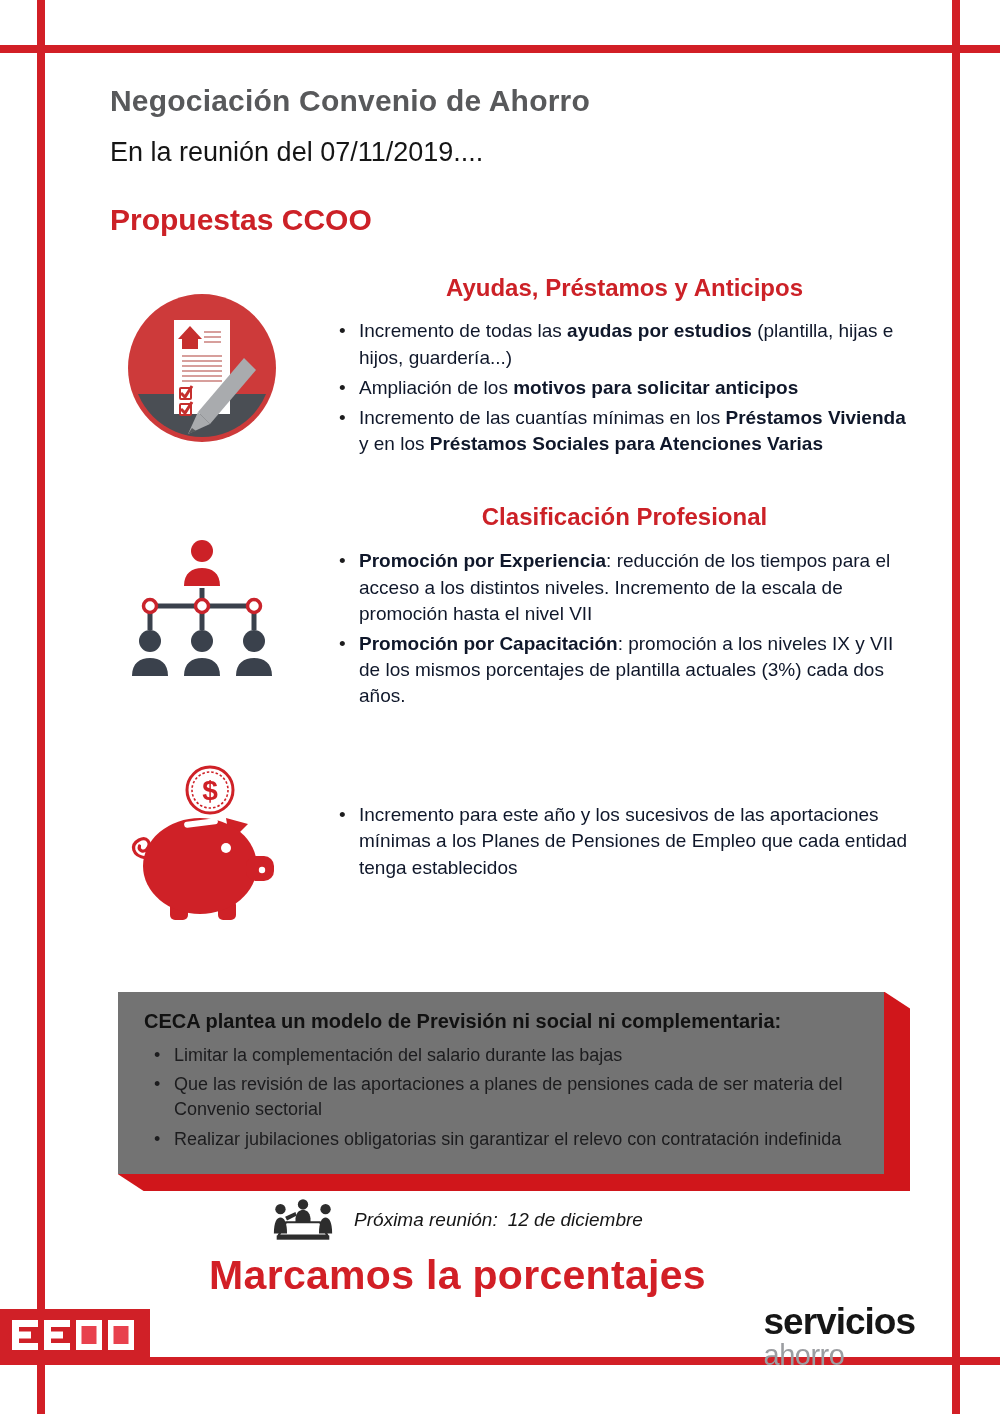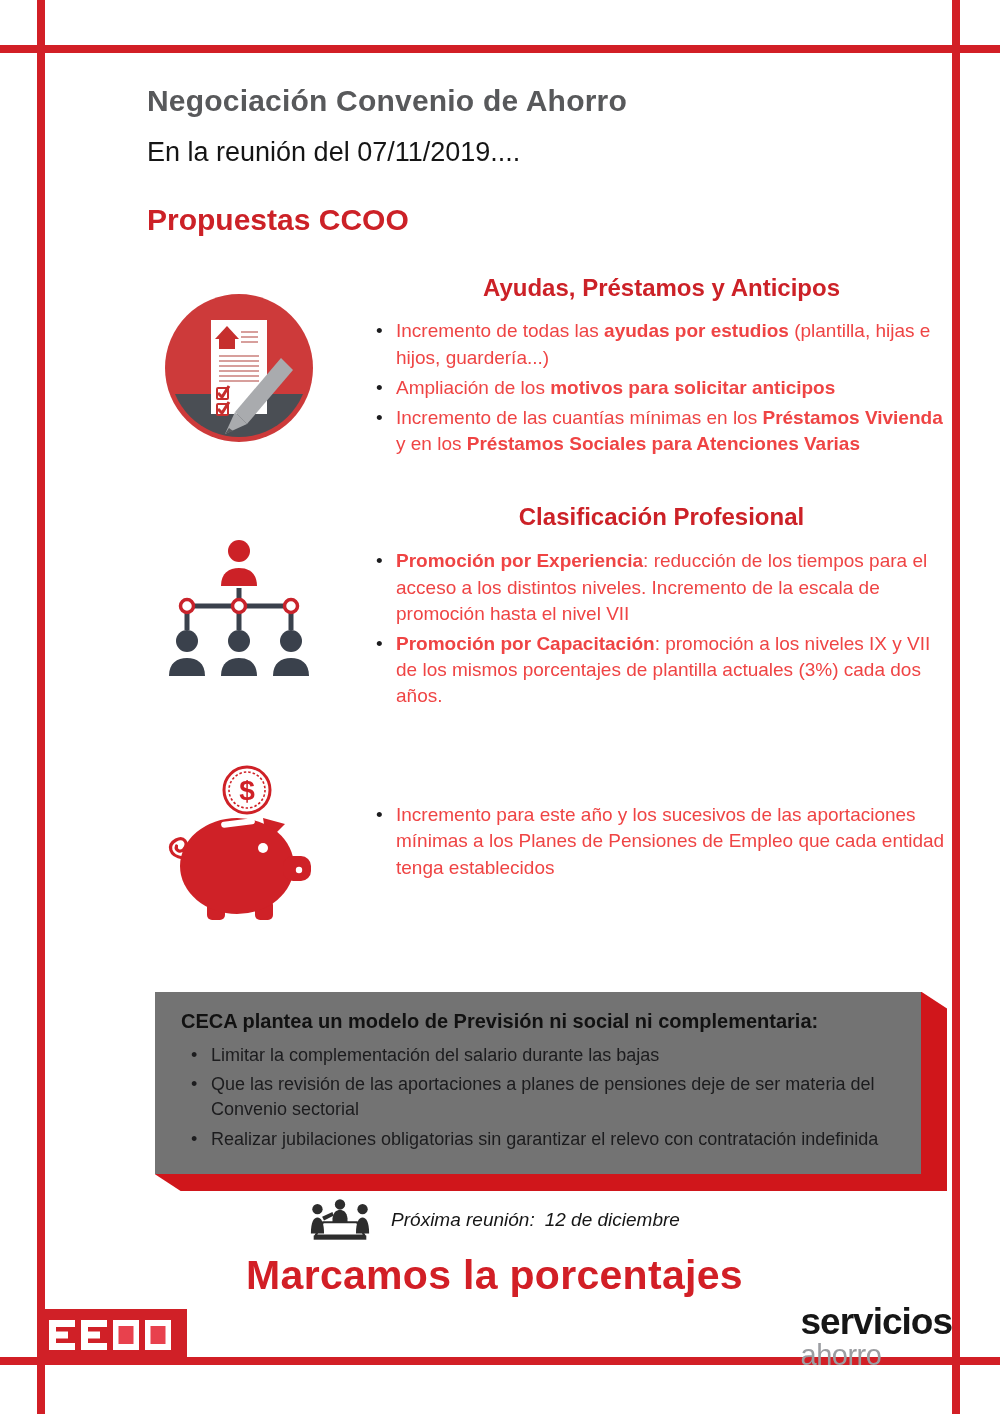--- a/index.html
+++ b/index.html
@@ -9,34 +9,34 @@
   }
   
   .frame-line{position:absolute;background:#d21f26;}
   .frame-v{top:0;bottom:0;width:8px;}
   .frame-h{left:0;right:0;height:8px;}
   .frame-left{left:37px;}
   .frame-right{left:952px;}
   .frame-top{top:45px;}
   .frame-bottom{top:1357px;}
 
-  .content{position:absolute;left:7px;top:0;width:915px;padding-left:30px;}
+  .content{position:absolute;left:0;top:0;width:915px;}
 
   .header{margin:84px 0 0 110px;}
   .title{font-size:30px;font-weight:700;color:#58595b;line-height:1.15;margin:0;letter-spacing:.2px;}
   .subtitle{font-size:27px;color:#151515;margin-top:16px;line-height:1.3;}
   .proposals{font-size:30px;font-weight:700;color:#cc2127;margin-top:32px;line-height:1.2;}
 
   .section{display:grid;grid-template-columns:260px 585px;margin-left:72px;align-items:center;}
   .s1{margin-top:36px;}
   .s2{margin-top:42px;}
   .s3{margin-top:46px;}
   .icon-cell{display:flex;justify-content:center;align-items:center;}
   .section h2{color:#cc2127;font-size:24px;font-weight:700;text-align:center;margin:0 0 16px 0;line-height:1.2;}
-  ul.bullets{margin:0;padding:0;list-style:none;font-size:19px;line-height:1.38;color:#ef4444;}
+  ul.bullets{margin:0;padding:0;list-style:none;font-size:19px;line-height:1.38;color:#0f172a;}
   ul.bullets li{position:relative;padding-left:27px;margin-bottom:4px;}
   ul.bullets li::before{content:"\2022";position:absolute;left:7px;top:0;color:#1c1c1e;}
   .b{font-weight:700;}
 
   
   .ceca-wrap{position:relative;width:766px;margin:64px 0 0 118px;}
   .ceca-shadow{position:absolute;left:0;top:0;width:792px;height:calc(100% + 17px);background:#d0161b;
     clip-path:polygon(0 0,766px 0,792px 17px,792px 100%,26px 100%,0 calc(100% - 17px));}
   .ceca-box{position:relative;background:#737373;padding:16px 26px 18px 26px;}
   .ceca-box h3{margin:0 0 9px 0;font-size:20px;font-weight:700;color:#111;line-height:1.3;}
@@ -177,21 +177,21 @@
         </ul>
     </div>
   </div>
 
   <div class="ceca-wrap">
     <div class="ceca-shadow"></div>
     <div class="ceca-box">
       <h3>CECA plantea un modelo de Previsión ni social ni complementaria:</h3>
       <ul class="ceca-bullets">
           <li><span>Limitar la complementación del salario durante las bajas</span></li>
-          <li><span>Que las revisión de las aportaciones a planes de pensiones deje de ser materia del Convenio sectorial</span></li>
+          <li><span>Que las revisión de las aportaciones a planes de pensiones cada de ser materia del Convenio sectorial</span></li>
           <li><span>Realizar jubilaciones obligatorias sin garantizar el relevo con contratación indefinida</span></li>
         </ul>
     </div>
   </div>
 
   <div class="meeting-row">
     <svg width="62" height="47" viewBox="0 0 66 50">
       <g fill="#2d2d2d">
         <circle cx="33" cy="9" r="5.5"></circle>
         <path d="M25 24 c1 -7 4 -9 8 -9 c4 0 7 2 8 9 l0 4 l-16 0 z"></path>

